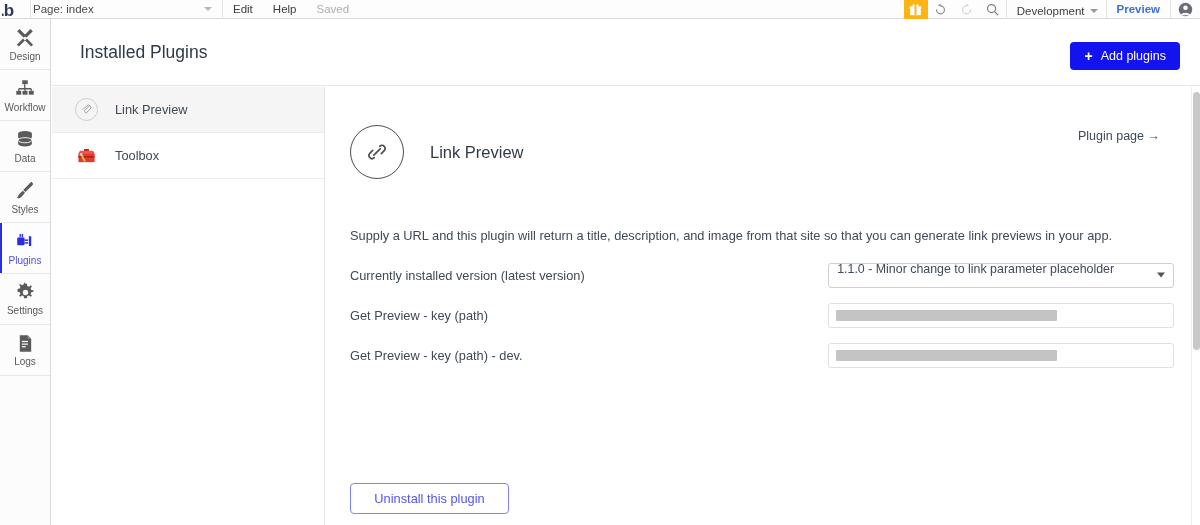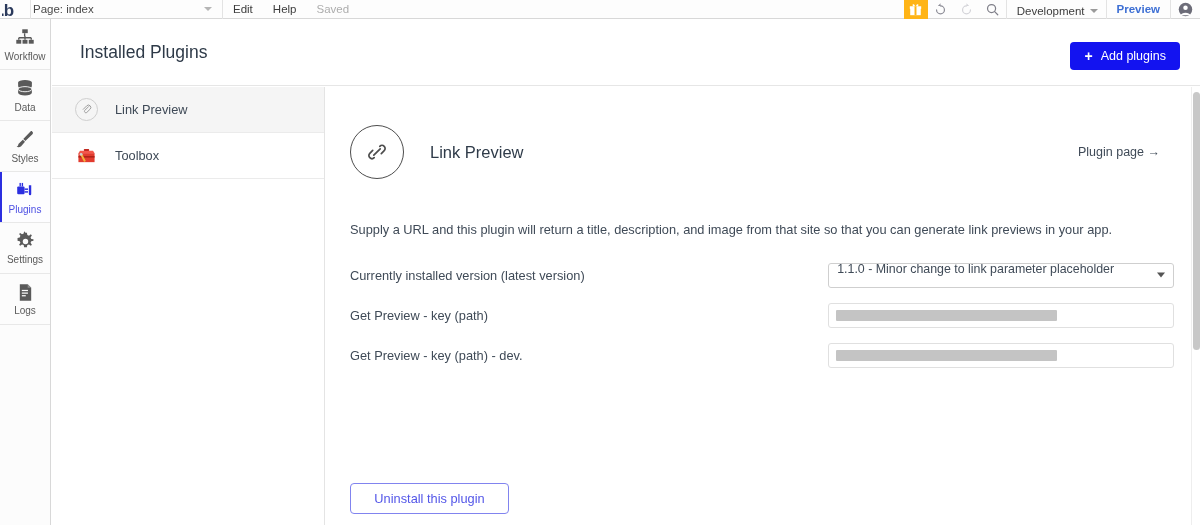--- a/index.html
+++ b/index.html
@@ -186,28 +186,28 @@
   }
   .big-circle {
     width: 54px; height: 54px;
     border: 1px solid #4d4d4d;
     border-radius: 50%;
     display: flex; align-items: center; justify-content: center;
   }
   .big-circle svg { display:block; }
   .detail-title { font-size: 16.5px; color: #2f3b49; }
   .plugin-page-link {
-    position: absolute; right: 32px; top: 58px;
+    position: absolute; right: 32px; top: 42px;
     font-size: 12.5px; color: #3f4a57;
     text-decoration: none;
     cursor: pointer;
   }
 
   .desc {
-    position: absolute; left: 24px; top: 134px;
+    position: absolute; left: 24px; top: 140px;
     width: 820px;
     font-size: 12.8px; color: #3f4a57;
     line-height: 17px;
   }
 
   .form { position: absolute; left: 24px; top: 168px; width: 824px; }
   .frow {
     height: 40px;
     display: flex; align-items: center;
   }
@@ -361,20 +361,31 @@
     <svg width="15" height="15" viewBox="0 0 16 16">
       <circle cx="8" cy="8" r="7.2" fill="#6c6c78"></circle>
       <circle cx="8" cy="6.1" r="2.4" fill="#fff"></circle>
       <path d="M2.7 14.2 C3.6 10.6 12.4 10.6 13.3 14.2 Z" fill="#fff"></path>
     </svg>
   </div>
 </div>
 
 <div class="rail">
 
+  <div class="rail-item">
+    <span>
+      <svg width="22" height="22" viewBox="0 0 24 24">
+        <path d="M3.5 4.6 L6 2.2 L13 9.2 L10.6 11.6 Z" fill="#5a5a5a"></path>
+        <path d="M20.5 4.6 L18 2.2 L11 9.2 L13.4 11.6 Z" fill="#5a5a5a"></path>
+        <path d="M9.8 12.6 L12 14.8 L5.3 21.4 L3.2 19.3 Z" fill="#5a5a5a"></path>
+        <path d="M14.2 12.6 L12 14.8 L18.7 21.4 L20.8 19.3 Z" fill="#5a5a5a"></path>
+      </svg>
+    </span>
+    <span class="ri-label">Design</span>
+  </div>
 
   <div class="rail-item">
     <span>
       <svg width="22" height="22" viewBox="0 0 24 24">
         <rect x="9" y="2.5" width="6" height="4.2" fill="#5a5a5a"></rect>
         <rect x="2.5" y="14" width="5.4" height="4.2" fill="#5a5a5a"></rect>
         <rect x="9.3" y="14" width="5.4" height="4.2" fill="#5a5a5a"></rect>
         <rect x="16.1" y="14" width="5.4" height="4.2" fill="#5a5a5a"></rect>
         <path d="M11.6 6.7 v3.4 M5.2 14 v-2.3 M12 14 v-3.9 M18.8 14 v-2.3 M5.2 11.7 H18.8" stroke="#5a5a5a" stroke-width="1.5" fill="none"></path>
       </svg>

